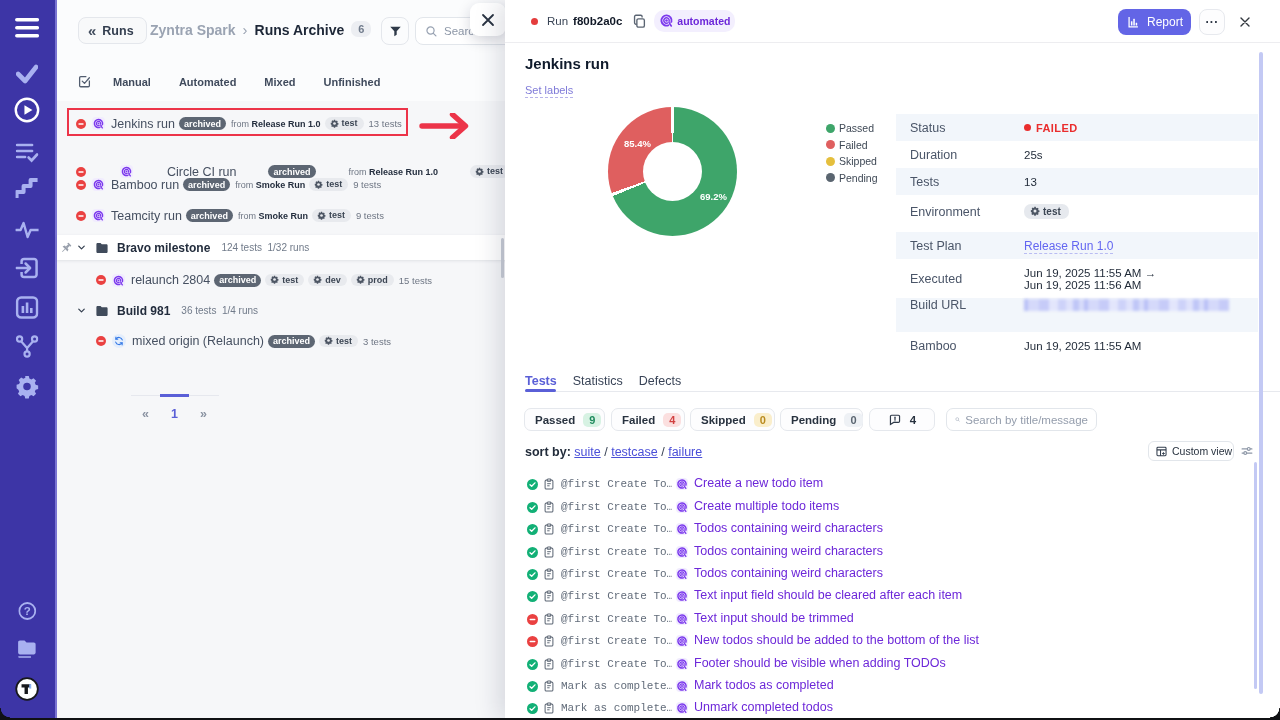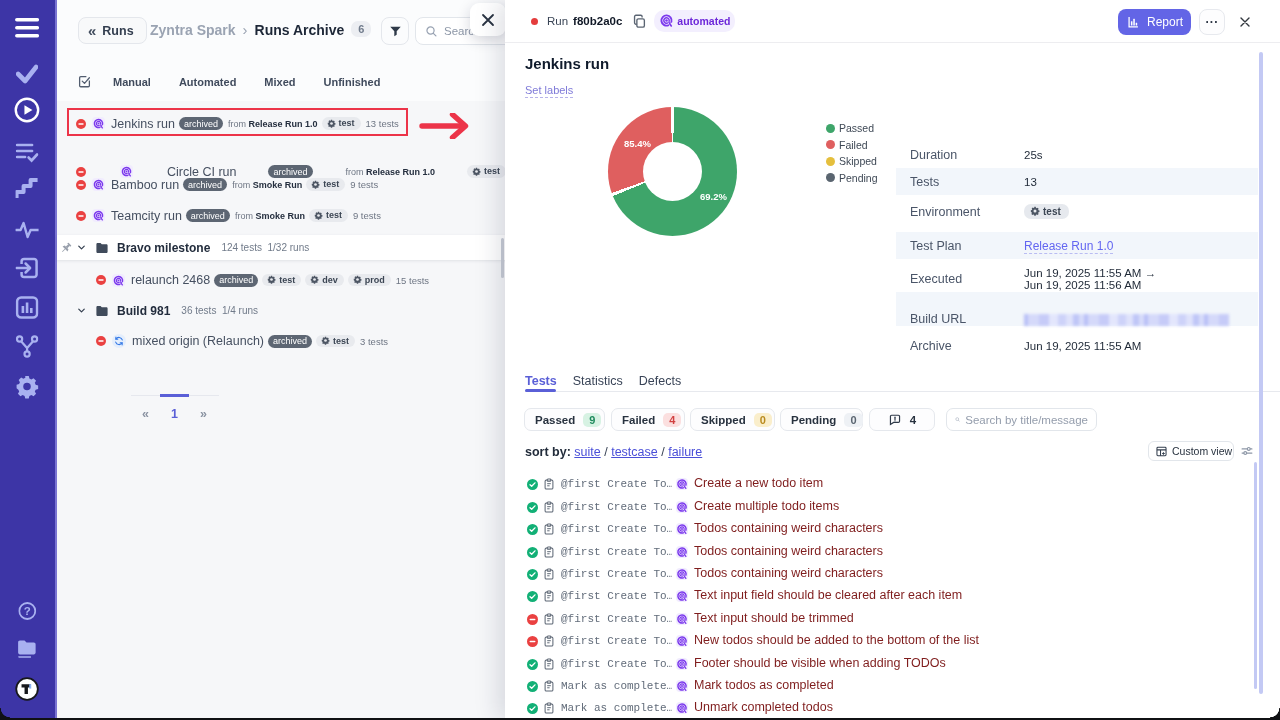--- a/index.html
+++ b/index.html
@@ -18,21 +18,21 @@
 .crumb b{color:#1d2737;}
 .badge6{display:inline-block;background:#eceef2;color:#717c8c;font-size:11px;font-weight:700;border-radius:7px;padding:2px 7px;position:relative;top:-2px;margin-left:7px;}
 .btn-filter{position:absolute;left:324px;top:17px;width:28px;height:28px;border:1px solid #e4e7ec;border-radius:8px;background:#fbfcfd;display:flex;align-items:center;justify-content:center;}
 .searchbox{position:absolute;left:358px;top:17px;width:120px;height:28px;border:1px solid #e2e6eb;border-radius:8px;background:#fff;display:flex;align-items:center;gap:6px;padding:0 9px;color:#8d97a7;font-size:11.5px;}
 .toptabs{position:absolute;left:20px;top:74px;display:flex;gap:28px;font-size:11px;color:#404b5d;font-weight:700;align-items:center;}
 
 .row{position:absolute;left:0;width:720px;height:31px;display:flex;align-items:center;white-space:nowrap;}
 .row>*{flex:none;}
 .row .ico-minus{margin-left:19px;}
 .rtitle{font-size:12.5px;color:#465061;margin-left:6px;}
-.pill-arch{background:#5d6673;color:#fff;font-size:9px;font-weight:400;border-radius:7px;padding:1.5px 5px;margin-left:4px;}
+.pill-arch{background:#5d6673;color:#fff;font-size:9px;font-weight:700;border-radius:7px;padding:1.5px 5px;margin-left:4px;}
 .from{font-size:9px;color:#6e7684;margin-left:5px;}
 .from b{color:#252f3f;}
 .pill-env{background:#e8eaee;color:#3c4654;font-size:9px;font-weight:700;border-radius:7px;padding:1px 6px 1.5px 5px;display:inline-flex;align-items:center;gap:3px;margin-left:4px;}
 .ntests{font-size:9.5px;color:#6e7684;margin-left:5px;}
 .folder-row{background:#fff;box-shadow:0 1px 3px rgba(25,35,60,.10);}
 .ftitle{font-size:12px;font-weight:700;color:#232d3d;margin-left:8px;}
 .fmeta{font-size:10px;color:#717b8a;margin-left:11px;}
 
 #redrect{position:absolute;left:67px;top:108px;width:341px;height:28px;border:2.8px solid #ec3449;z-index:30;}
 
@@ -75,21 +75,21 @@
 .cnt{font-size:11px;font-weight:700;border-radius:5px;padding:1px 6px;}
 .searchbig{position:absolute;left:441px;top:408px;width:151px;height:23px;border:1px solid #e2e6eb;border-radius:7px;background:#fff;display:flex;align-items:center;gap:5px;padding:0 8px;color:#949dac;font-size:11.5px;white-space:nowrap;overflow:hidden;}
 #sortrow{position:absolute;left:20px;top:445px;font-size:12.5px;color:#222c3b;font-weight:700;}
 #sortrow a{color:#4a4fd8;font-weight:400;text-decoration:underline;}
 .btn-cv{position:absolute;left:643px;top:441px;height:20px;width:86px;border:1px solid #e2e6eb;border-radius:6px;background:#fff;display:flex;align-items:center;gap:4px;font-size:10.5px;color:#28323f;padding:0 6px;white-space:nowrap;}
 .btn-cv svg{flex:none;}
 
 #tlist{position:absolute;left:0;top:468px;width:760px;}
 .trow{height:22.4px;display:flex;align-items:flex-end;}
 .tmono{font-family:"Liberation Mono",monospace;font-size:11px;color:#626c7a;margin-left:6px;width:111px;white-space:nowrap;overflow:hidden;}
-.ttitle{font-size:12.5px;color:#7f1d1d;margin-left:6px;}
+.ttitle{font-size:12.5px;color:#6d28d9;margin-left:6px;}
 
 .sbar{position:absolute;width:4px;border-radius:2px;background:#c3c9f4;}
 #botline{position:absolute;left:0;top:717.5px;width:1280px;height:2.5px;background:#101114;z-index:60;}
 #cornL{position:absolute;left:0;top:708px;width:10px;height:10px;background:radial-gradient(circle 10px at 10px 0px,rgba(0,0,0,0) 9px,#101114 9.6px);z-index:61;}
 #cornR{position:absolute;left:1270px;top:708px;width:10px;height:10px;background:radial-gradient(circle 10px at 0px 0px,rgba(0,0,0,0) 9px,#101114 9.6px);z-index:61;}
 </style>
 </head>
 <body>
 <svg width="0" height="0" style="position:absolute">
 <defs>
@@ -365,21 +365,21 @@
         <span class="ftitle">Bravo milestone</span>
         <span class="fmeta">124 tests&nbsp;&nbsp;1/32 runs</span>
       </div>
       <div class="row" style="top:264.5px;padding-left:20px;">
         <svg class="ico-minus" width="10" height="10" style="flex:none;">
           <use href="#i-minus"></use>
         </svg>
         <svg width="13" height="13" style="color:#7c3aed;background:#f1ecfe;border-radius:4px;padding:0.5px;margin-left:6px;flex:none;">
           <use href="#i-radar"></use>
         </svg>
-        <span class="rtitle">relaunch 2468</span>
+        <span class="rtitle">relaunch 2804</span>
         <span class="pill-arch">archived</span>
         <span class="pill-env"><svg width="9" height="9" style="color:#4d5664">
             <use href="#i-gear2"></use>
           </svg>test</span>
         <span class="pill-env"><svg width="9" height="9" style="color:#4d5664">
             <use href="#i-gear2"></use>
           </svg>dev</span>
         <span class="pill-env"><svg width="9" height="9" style="color:#4d5664">
             <use href="#i-gear2"></use>
           </svg>prod</span>
@@ -639,20 +639,24 @@
         <span class="tmono">Mark as complete…</span>
         <svg width="12" height="12" style="color:#7c3aed;background:#f1ecfe;border-radius:4px;flex:none;margin-left:4px;">
           <use href="#i-radar"></use>
         </svg>
         <span class="ttitle">Unmark completed todos</span>
       </div>
     </div>
 
  <div class="sbar" style="left:754px;top:52px;height:642px;width:3.5px;"></div>
  <div class="sbar" style="left:748.5px;top:462px;height:227px;width:3px;"></div>
+<div class="itrow itlight" style="top:114px;height:27px;align-items:center;">
+      <span class="lab">Status</span>
+      <span class="val"><span style="display:inline-flex;align-items:center;gap:5px;color:#ea2d2d;font-weight:700;font-size:11px;letter-spacing:.4px;"><span style="width:7px;height:7px;border-radius:50%;background:#ea2d2d;"></span>FAILED</span></span>
+    </div>
     <div class="itrow " style="top:141px;height:27px;align-items:center;">
       <span class="lab">Duration</span>
       <span class="val">25s</span>
     </div>
     <div class="itrow itlight" style="top:168px;height:27px;align-items:center;">
       <span class="lab">Tests</span>
       <span class="val">13</span>
     </div>
     <div class="itrow " style="top:195px;height:33px;align-items:center;">
       <span class="lab">Environment</span>
@@ -661,24 +665,24 @@
           </svg>test</span></span>
     </div>
     <div class="itrow itlight" style="top:232px;height:27px;align-items:center;">
       <span class="lab">Test Plan</span>
       <span class="val"><span style="color:#6366f1;font-weight:400;font-size:12px;border-bottom:1px dashed #b9bcf2;">Release Run 1.0</span></span>
     </div>
     <div class="itrow " style="top:259px;height:39px;align-items:center;">
       <span class="lab">Executed</span>
       <span class="val">Jun 19, 2025 11:55 AM →<br>Jun 19, 2025 11:56 AM</span>
     </div>
-    <div class="itrow itlight" style="top:292px;height:34px;align-items:flex-end;">
+    <div class="itrow itlight" style="top:298px;height:34px;align-items:flex-start;">
       <span class="lab">Build URL</span>
       <span class="val"><span id="blur"><span style="filter:blur(1.5px);display:inline-block;white-space:nowrap;"><span style="display:inline-block;width:4px;height:12px;background:#b9c0f6;vertical-align:middle;"></span><span style="display:inline-block;width:11px;height:12px;background:#d5d9fa;vertical-align:middle;"></span><span style="display:inline-block;width:10px;height:12px;background:#c6cbf8;vertical-align:middle;"></span><span style="display:inline-block;width:9px;height:12px;background:#e3e6fc;vertical-align:middle;"></span><span style="display:inline-block;width:8px;height:12px;background:#cdd2f9;vertical-align:middle;"></span><span style="display:inline-block;width:7px;height:12px;background:#dfe2fb;vertical-align:middle;"></span><span style="display:inline-block;width:6px;height:12px;background:#bfc6f7;vertical-align:middle;"></span><span style="display:inline-block;width:5px;height:12px;background:#d8dcfa;vertical-align:middle;"></span><span style="display:inline-block;width:4px;height:12px;background:#b9c0f6;vertical-align:middle;"></span><span style="display:inline-block;width:11px;height:12px;background:#d5d9fa;vertical-align:middle;"></span><span style="display:inline-block;width:10px;height:12px;background:#c6cbf8;vertical-align:middle;"></span><span style="display:inline-block;width:9px;height:12px;background:#e3e6fc;vertical-align:middle;"></span><span style="display:inline-block;width:8px;height:12px;background:#cdd2f9;vertical-align:middle;"></span><span style="display:inline-block;width:7px;height:12px;background:#dfe2fb;vertical-align:middle;"></span><span style="display:inline-block;width:6px;height:12px;background:#bfc6f7;vertical-align:middle;"></span><span style="display:inline-block;width:5px;height:12px;background:#d8dcfa;vertical-align:middle;"></span><span style="display:inline-block;width:4px;height:12px;background:#b9c0f6;vertical-align:middle;"></span><span style="display:inline-block;width:11px;height:12px;background:#d5d9fa;vertical-align:middle;"></span><span style="display:inline-block;width:10px;height:12px;background:#c6cbf8;vertical-align:middle;"></span><span style="display:inline-block;width:9px;height:12px;background:#e3e6fc;vertical-align:middle;"></span><span style="display:inline-block;width:8px;height:12px;background:#cdd2f9;vertical-align:middle;"></span><span style="display:inline-block;width:7px;height:12px;background:#dfe2fb;vertical-align:middle;"></span><span style="display:inline-block;width:6px;height:12px;background:#bfc6f7;vertical-align:middle;"></span><span style="display:inline-block;width:5px;height:12px;background:#d8dcfa;vertical-align:middle;"></span><span style="display:inline-block;width:4px;height:12px;background:#b9c0f6;vertical-align:middle;"></span><span style="display:inline-block;width:11px;height:12px;background:#d5d9fa;vertical-align:middle;"></span><span style="display:inline-block;width:10px;height:12px;background:#c6cbf8;vertical-align:middle;"></span></span></span></span>
     </div>
     <div class="itrow " style="top:332px;height:28px;align-items:center;">
-      <span class="lab">Archive</span>
+      <span class="lab">Bamboo</span>
       <span class="val">Jun 19, 2025 11:55 AM</span>
     </div>
   </div>
 <div id="botline"></div>
 <div id="cornL"></div>
 <div id="cornR"></div>
 
 </body></html>

